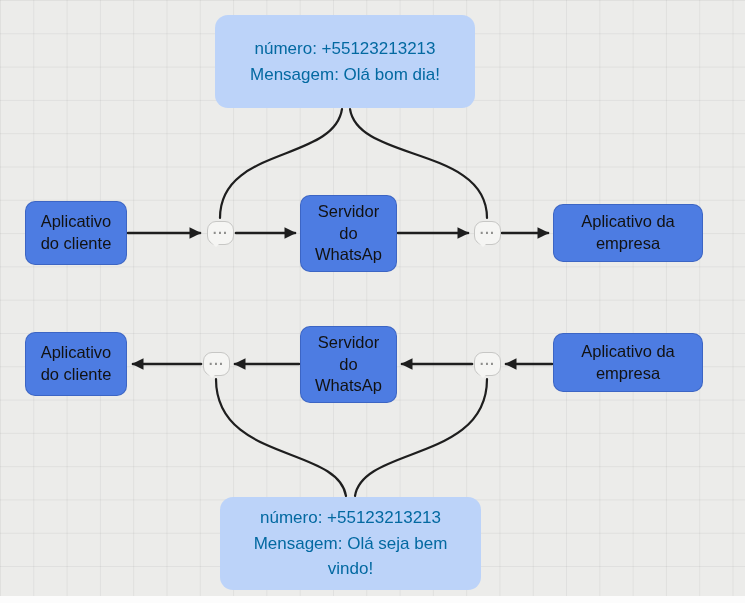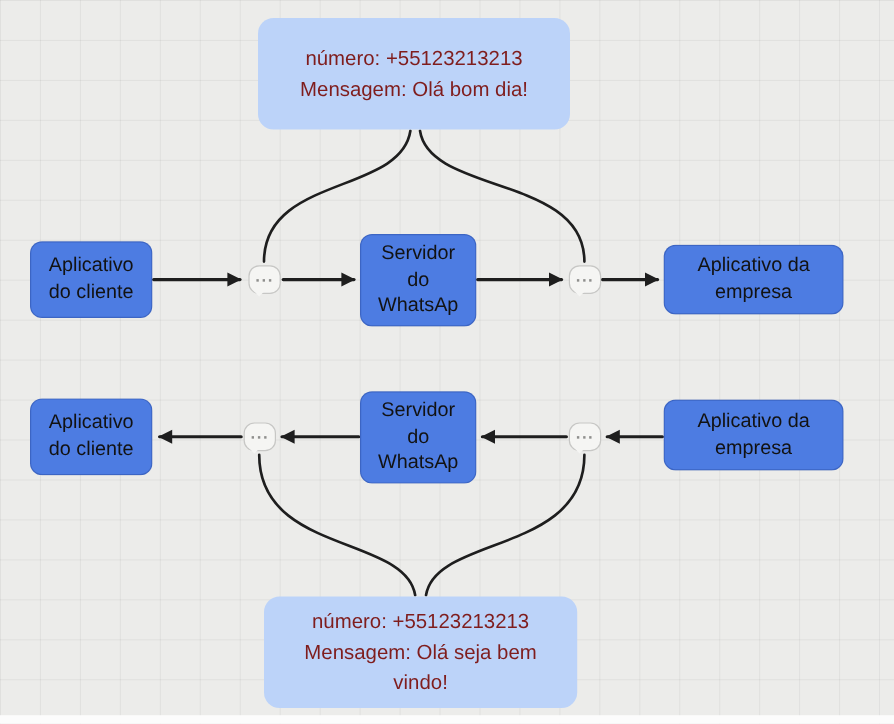--- a/index.html
+++ b/index.html
@@ -41,21 +41,21 @@
     color:#121212;
     font-size:16.5px;line-height:1.32;text-align:center;
     box-sizing:border-box;
   }
   .node .label, .note .label{white-space:pre-line;}
   .note{
     position:absolute;
     background:var(--note-fill);
     border-radius:13px;
     display:flex;align-items:center;justify-content:center;
-    color:#7f1d1d;
+    color:#0369a1;
     font-size:17px;line-height:1.5;text-align:center;
     box-sizing:border-box;
     padding:6px 10px;
   }
   .bubble{
     position:absolute;width:27px;height:24px;
     background:#f5f5f3;
     border:1px solid #c7c7c5;
     border-radius:9px;
     display:flex;align-items:center;justify-content:center;

